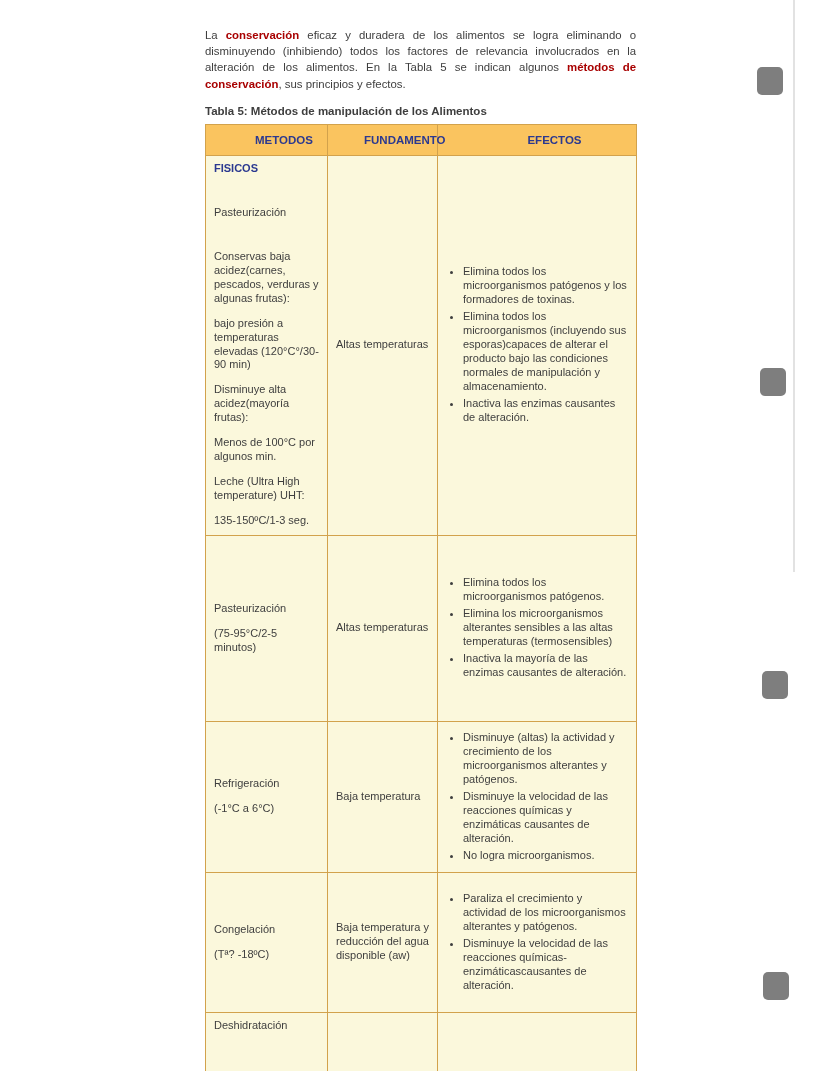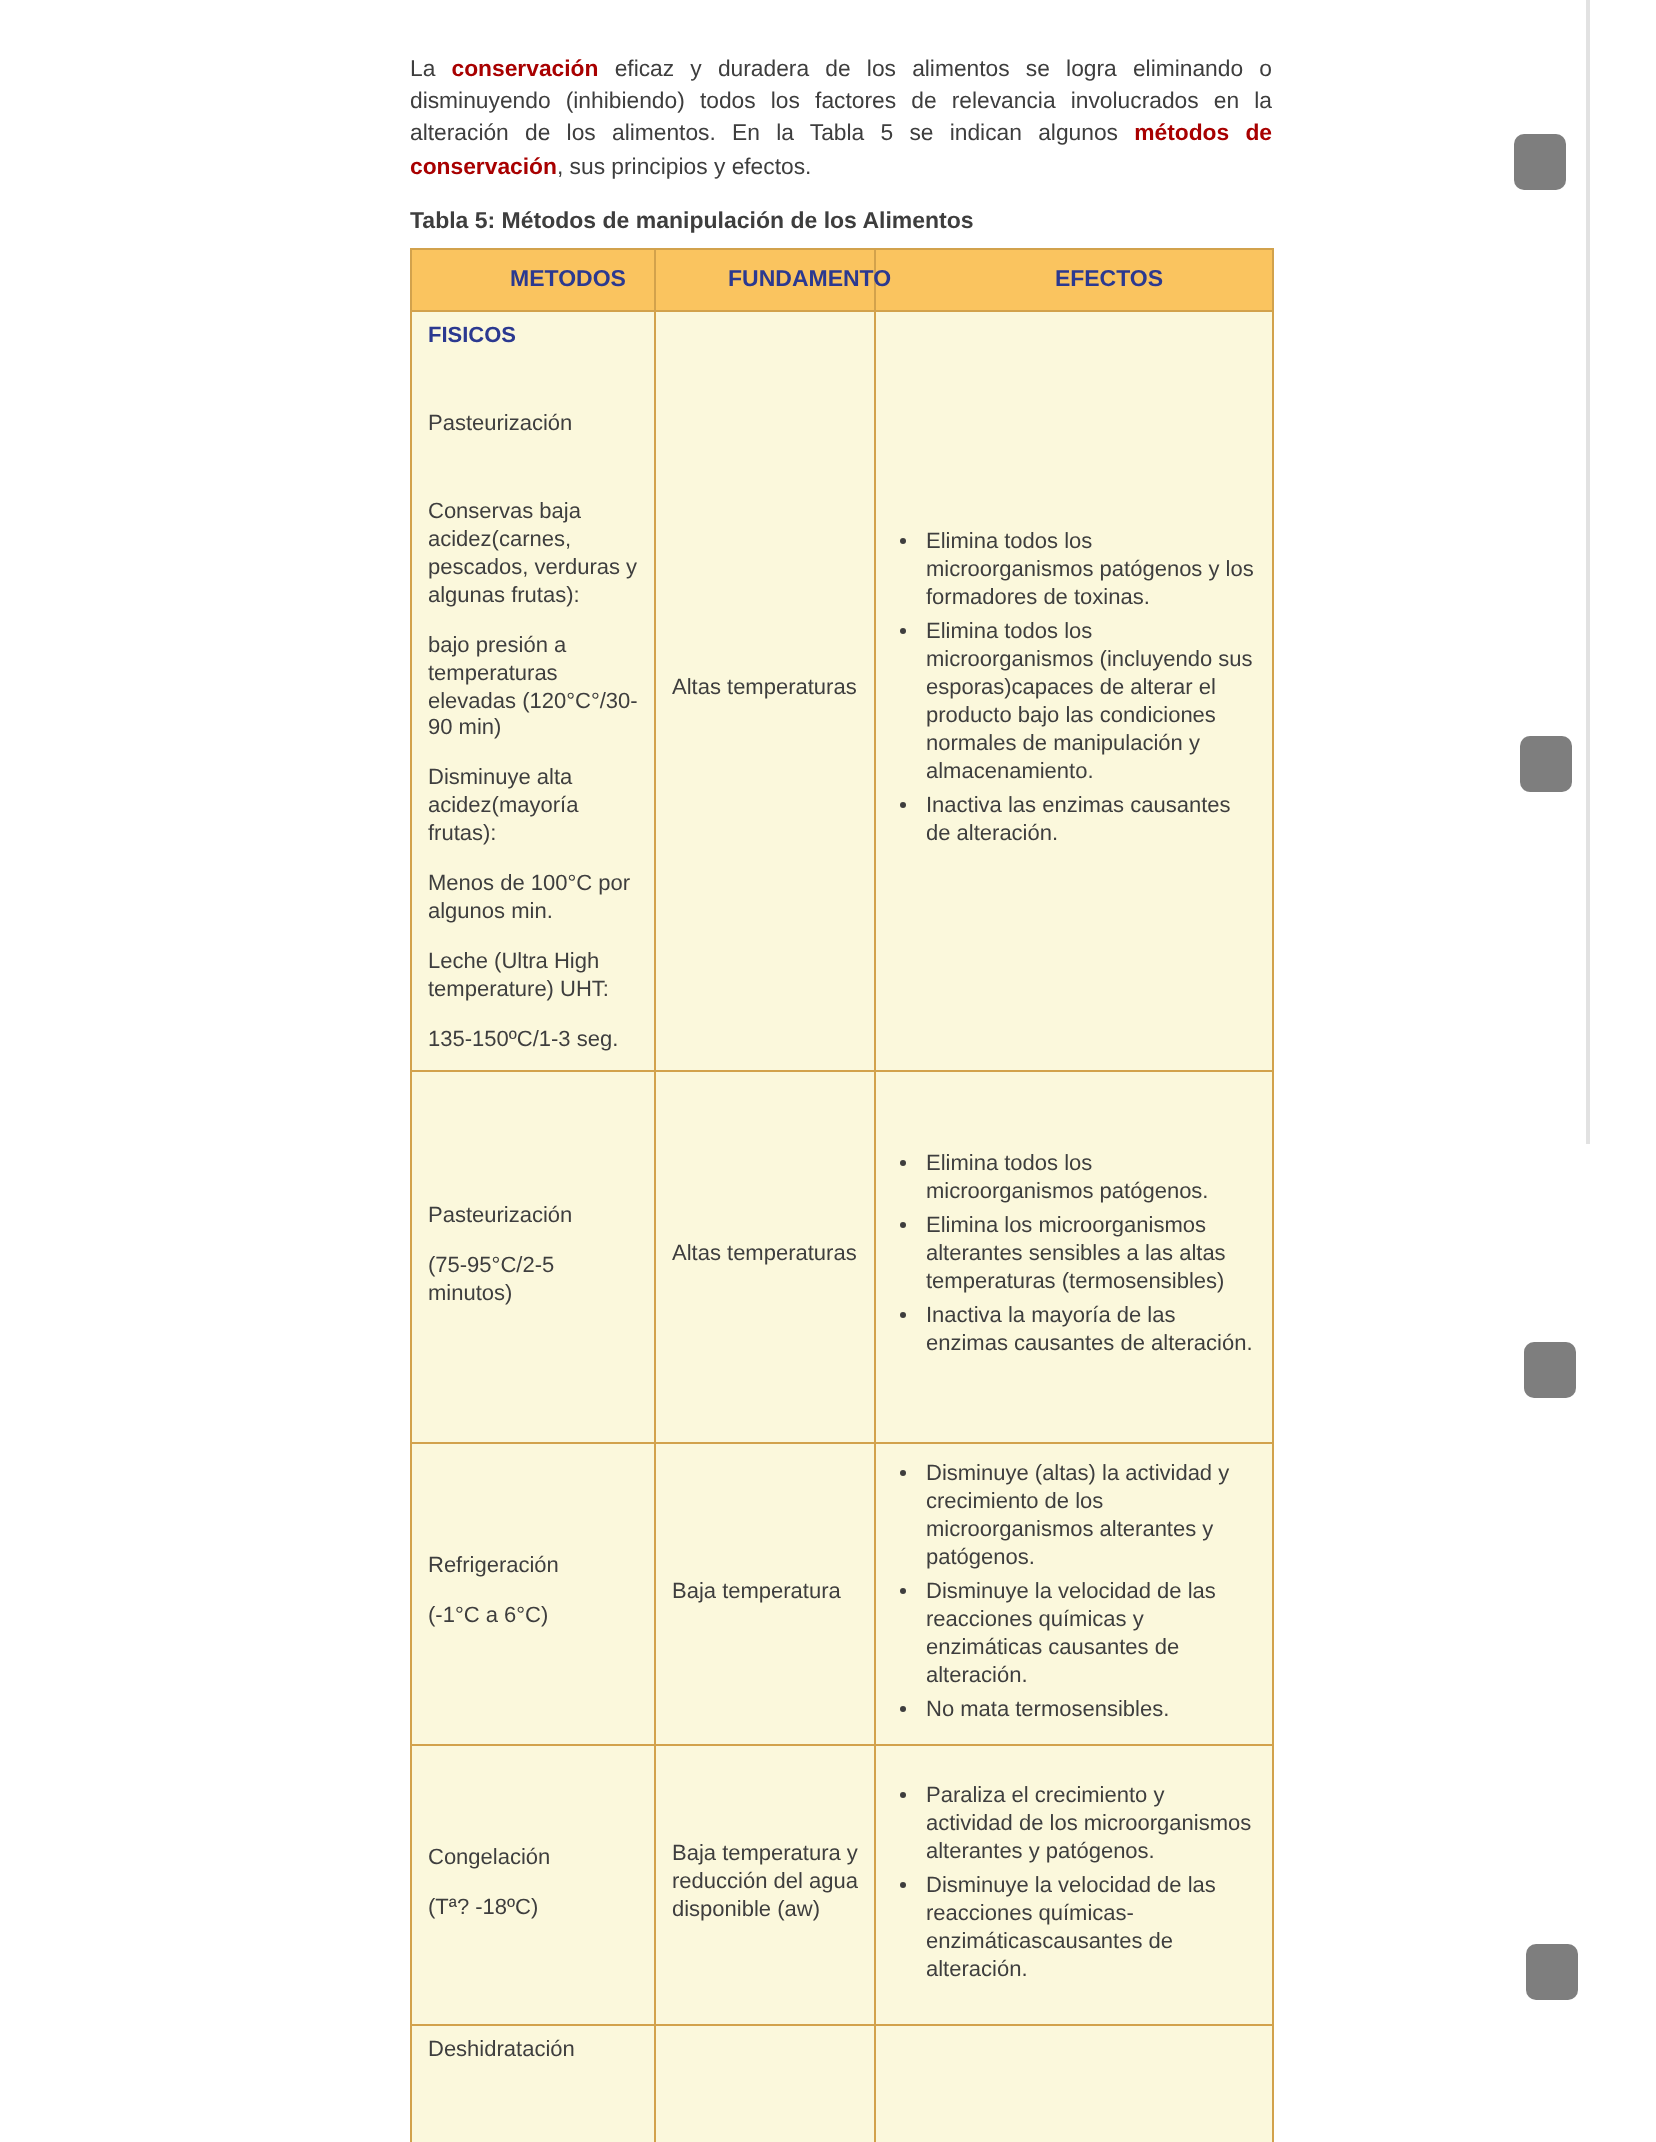--- a/index.html
+++ b/index.html
@@ -143,21 +143,21 @@
           <tr class="row-2">
             <td class="metodos">
               <p>Refrigeración</p>
               <p>(-1°C a 6°C)</p>
             </td>
             <td class="fundamento">Baja temperatura</td>
             <td class="efectos">
               <ul>
                 <li>Disminuye (altas) la actividad y crecimiento de los microorganismos alterantes y patógenos.</li>
                 <li>Disminuye la velocidad de las reacciones químicas y enzimáticas  causantes de alteración.</li>
-                <li>No mata termosensibles.</li>
+                <li>No logra microorganismos.</li>
               </ul>
             </td>
           </tr>
           <tr class="row-3">
             <td class="metodos">
               <p>Congelación</p>
               <p>(Tª? -18ºC)</p>
             </td>
             <td class="fundamento">Baja temperatura y reducción del agua disponible (aw)</td>
             <td class="efectos">

